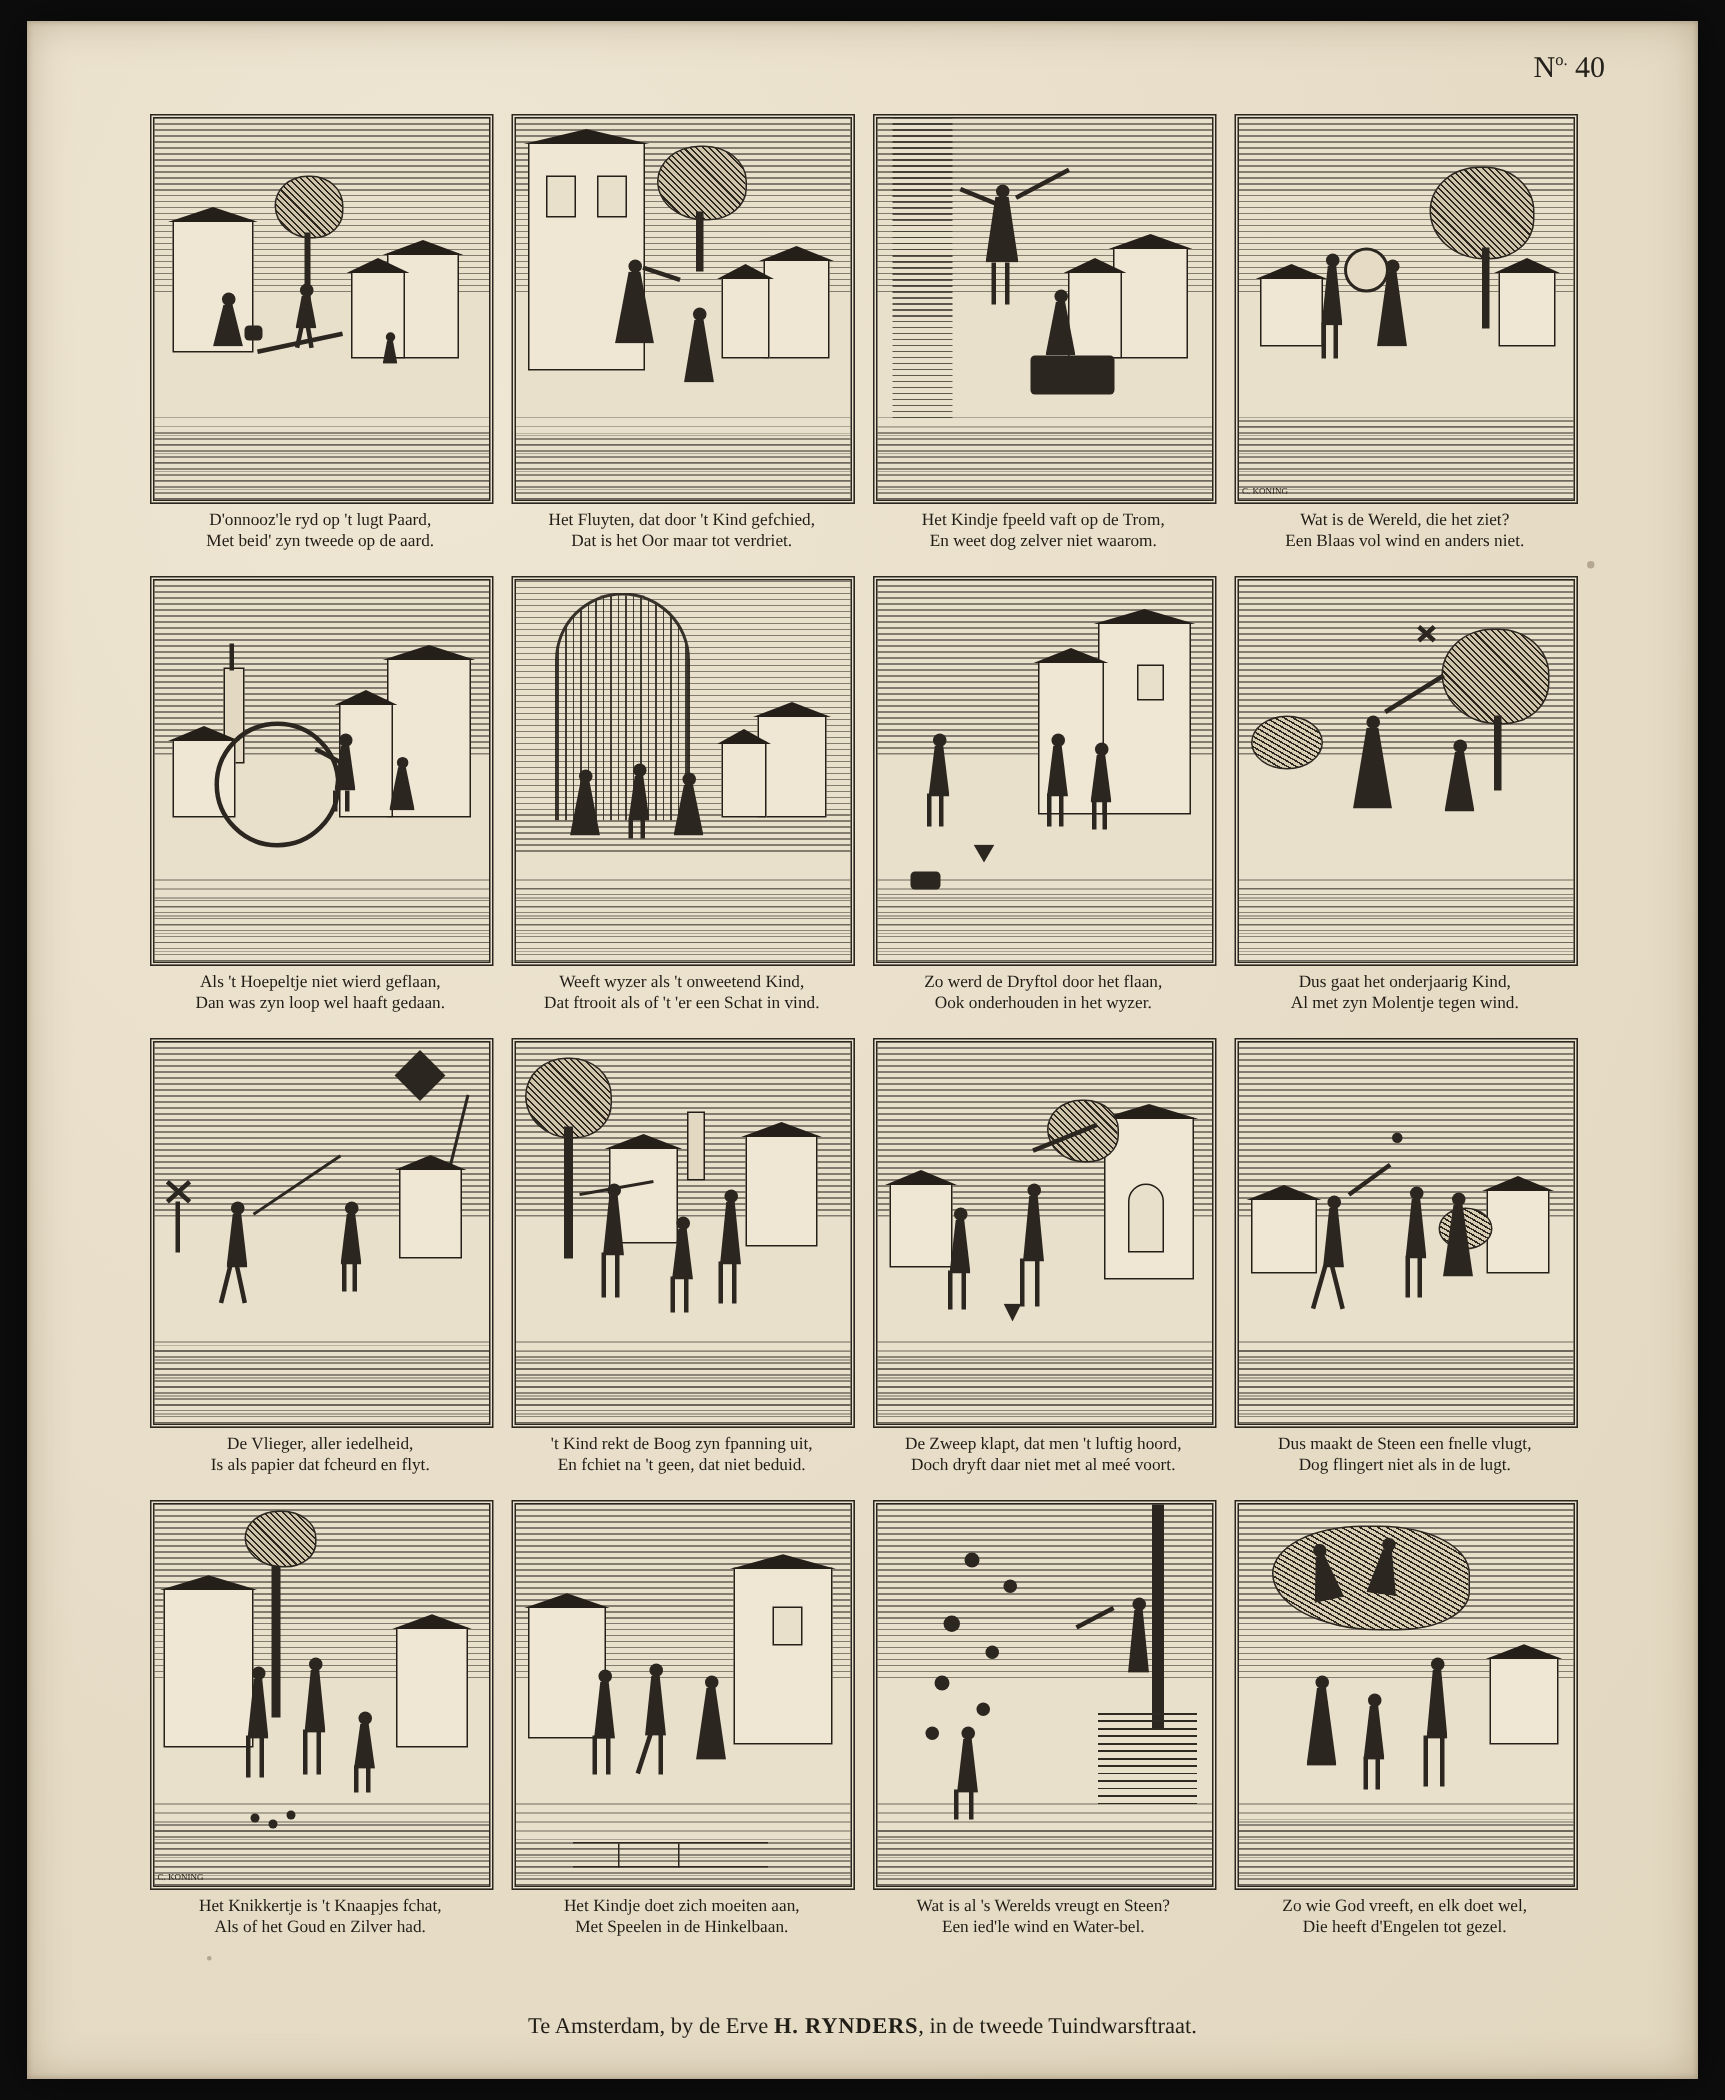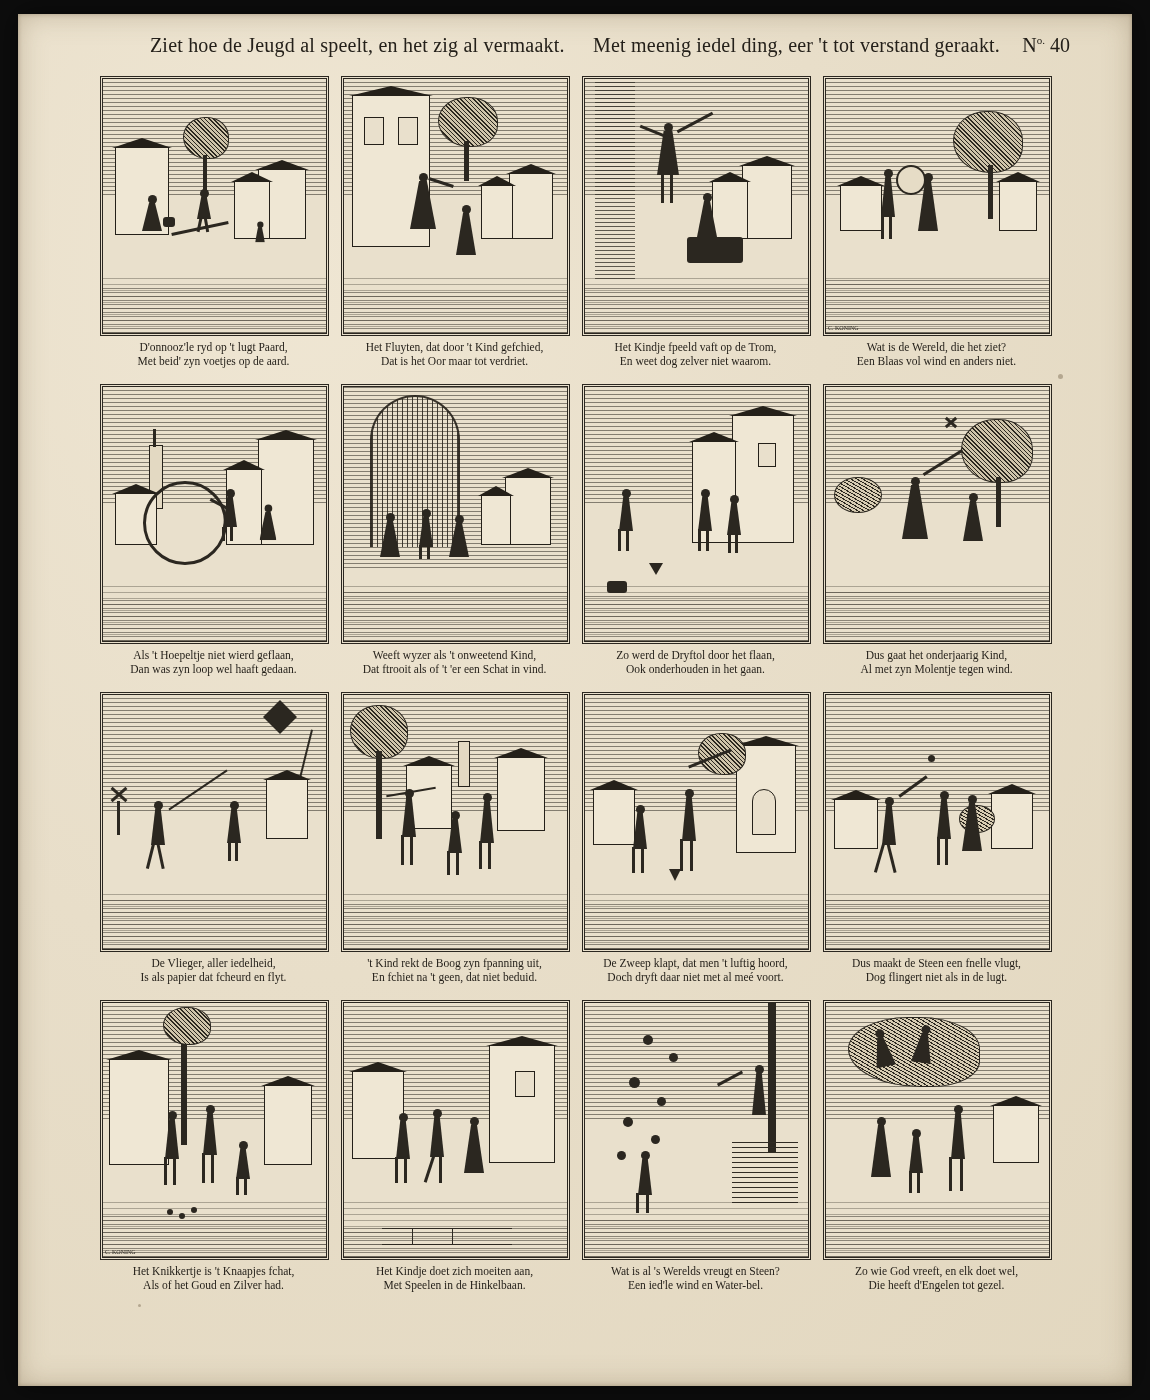--- a/index.html
+++ b/index.html
@@ -103,25 +103,20 @@
 </head>
 <body>
 
 <div id="sheet">
 
   <div class="speck" style="left:1040px;top:360px;width:5px;height:5px;"></div>
   <div class="speck" style="left:1010px;top:470px;width:3px;height:3px;"></div>
   <div class="speck" style="left:120px;top:1290px;width:3px;height:3px;"></div>
   <div class="speck" style="left:640px;top:705px;width:3px;height:3px;"></div>
 
-  <div id="headline">
-    <span>Ziet hoe de Jeugd al speelt, en het zig al vermaakt.</span>
-    <span class="gap"></span>
-    <span>Met meenig iedel ding, eer 't tot verstand geraakt.</span>
-  </div>
   <div id="sheetno">
     <span>N</span><sup>o.</sup>&nbsp;<span>40</span>
   </div>
 
   <div id="grid">
 
     <div class="cell">
       <div class="frame">
         <div class="sky"></div>
           <div class="ground"></div>
@@ -143,21 +138,21 @@
         <div class="pole" style="left:70px;top:150px;width:58px;height:3px;transform:rotate(-12deg)"></div>
         <div class="mark" style="left:62px;top:140px;width:12px;height:10px;border-radius:3px;"></div>
         <div class="fig" style="left:152px;top:140px;width:14px;height:30px;transform:scale(.7)">
             <div class="head"></div>
             <div class="body"></div>
           </div>
         <div class="hatch" style="left:2px;right:2px;bottom:2px;height:46px;"></div>
       </div>
       <div class="cap">
         <span>D'onnooz'le ryd op 't lugt Paard,</span>
-        <span>Met beid' zyn voetjes op de aard.</span>
+        <span>Met beid' zyn tweede op de aard.</span>
       </div>
     </div>
 
     <div class="cell">
       <div class="frame">
         <div class="sky"></div>
           <div class="ground"></div>
         <div class="house" style="left:10px;top:18px;width:76px;height:150px;"></div>
         <div class="mark" style="left:22px;top:40px;width:18px;height:26px;background:#e9e0cc;border:1px solid #242019;"></div>
         <div class="mark" style="left:56px;top:40px;width:18px;height:26px;background:#e9e0cc;border:1px solid #242019;"></div>
@@ -320,21 +315,21 @@
             <div class="body" style="height:32px;"></div>
             <div class="leg" style="left:5px;top:38px;height:20px;"></div>
             <div class="leg" style="left:12px;top:38px;height:20px;"></div>
           </div>
         <div class="mark" style="left:66px;top:178px;width:14px;height:12px;clip-path:polygon(0 0,100% 0,50% 100%);"></div>
         <div class="mark" style="left:24px;top:196px;width:20px;height:12px;border-radius:3px;"></div>
         <div class="hatch" style="left:2px;right:2px;bottom:2px;height:46px;"></div>
       </div>
       <div class="cap">
         <span>Zo werd de Dryftol door het flaan,</span>
-        <span>Ook onderhouden in het gaan.</span>
+        <span>Ook onderhouden in het wyzer.</span>
       </div>
     </div>
 
     <div class="cell">
       <div class="frame">
         <div class="sky"></div>
           <div class="ground"></div>
         <div class="tree" style="right:18px;top:34px;width:70px;height:62px;"></div>
         <div class="trunk" style="right:50px;top:92px;width:5px;height:50px;"></div>
         <div class="bush" style="left:10px;top:92px;width:46px;height:34px;"></div>
@@ -625,14 +620,17 @@
         <div class="hatch" style="left:2px;right:2px;bottom:2px;height:44px;"></div>
       </div>
       <div class="cap">
         <span>Zo wie God vreeft, en elk doet wel,</span>
         <span>Die heeft d'Engelen tot gezel.</span>
       </div>
     </div>
 
   </div>
 
+  <div id="imprint">
+    <span>Te Amsterdam,  by de Erve </span><b>H. RYNDERS</b><span>, in de tweede Tuindwarsftraat.</span>
+  </div>
 
 </div>
 
 </body></html>

